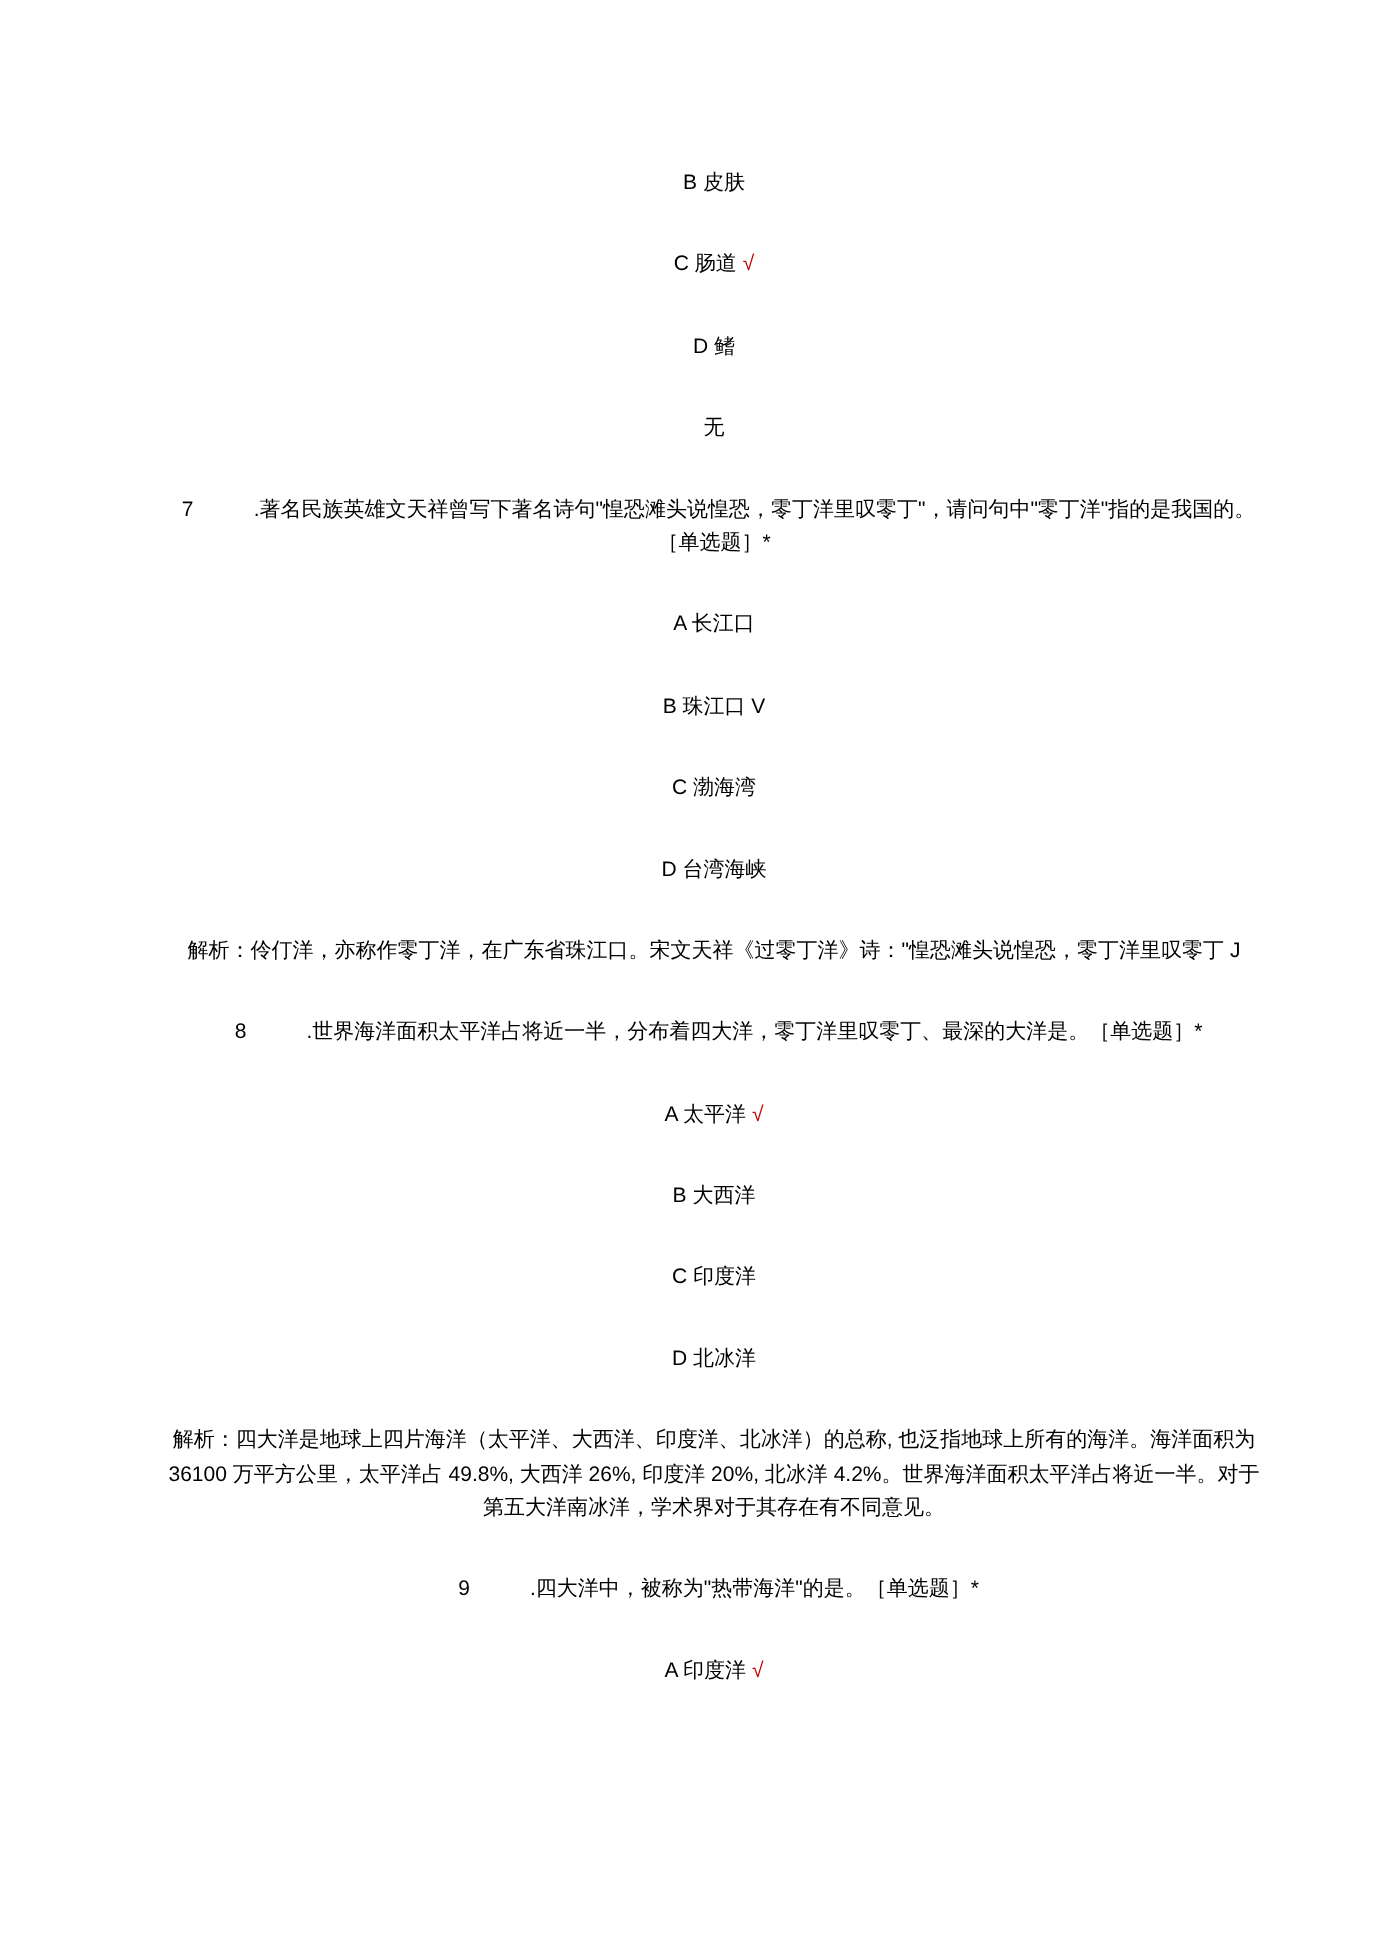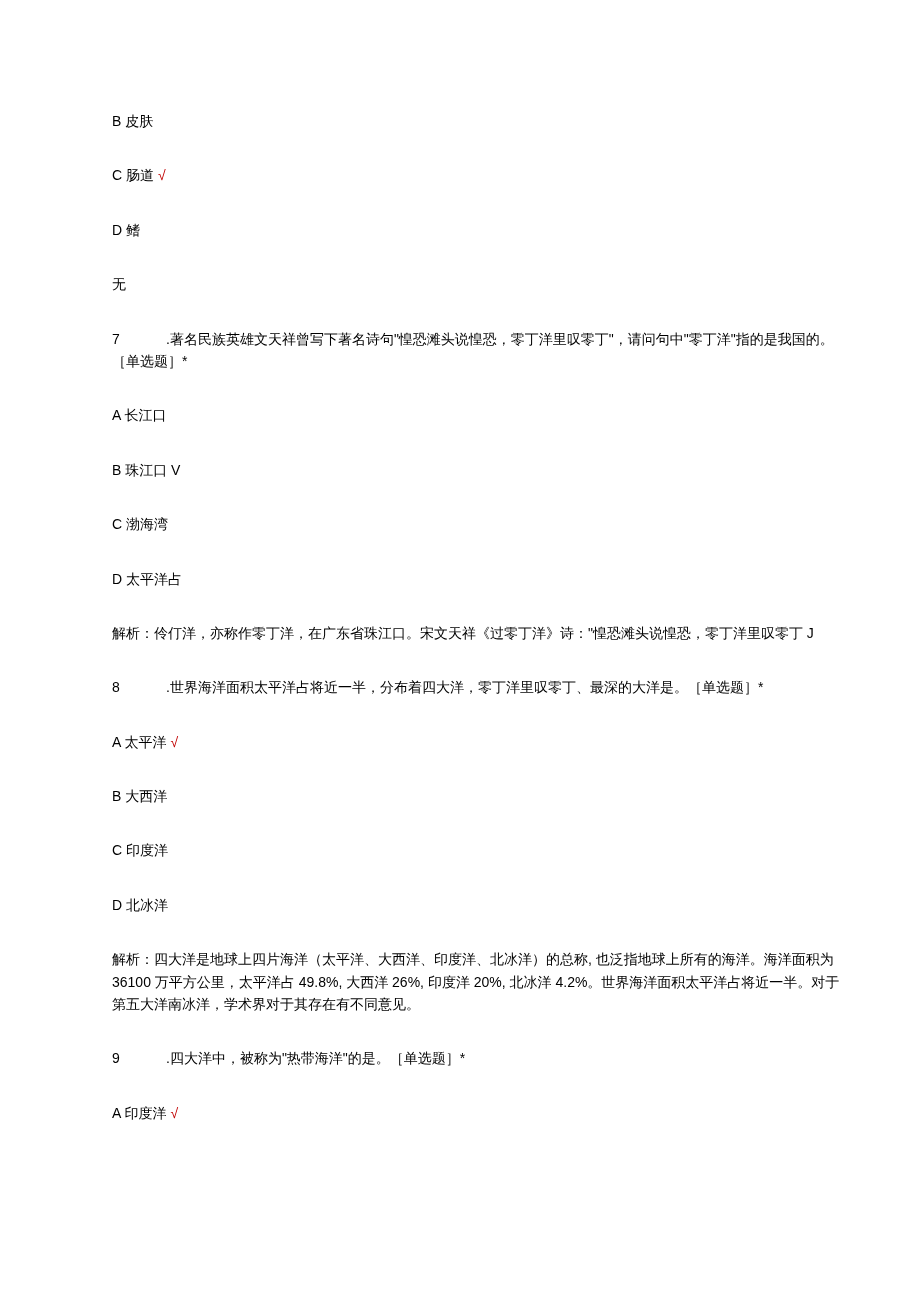--- a/index.html
+++ b/index.html
@@ -1,15 +1,15 @@
 <!DOCTYPE html>
 <html><head>
 <meta charset="utf-8">
 <style>
-  * { margin: 0; padding: 0; box-sizing: border-box; }
+  * { margin: 0; padding: 0; box-sizing: border-box; text-align: center; }
   body {
     background: #ffffff;
     width: 920px;
     min-height: 1301px;
     font-family: "Microsoft YaHei", "SimSun", sans-serif;
     font-size: 14px;
     color: #000000;
     padding: 110px 80px 40px 80px;
     line-height: 1.6;
   }
@@ -44,21 +44,21 @@
 <div class="line indent"><span>无</span></div>
 
 <div class="line indent"><span class="q-num">7</span><span class="q-gap"></span><span>.著名民族英雄文天祥曾写下著名诗句"惶恐滩头说惶恐，零丁洋里叹零丁"，请问句中"零丁洋"指的是我国的。［单选题］*</span></div>
 
 <div class="line indent"><span>A 长江口</span></div>
 
 <div class="line indent"><span>B 珠江口 V</span></div>
 
 <div class="line indent"><span>C 渤海湾</span></div>
 
-<div class="line indent"><span>D 太平洋占</span></div>
+<div class="line indent"><span>D 台湾海峡</span></div>
 
 <div class="line indent"><span>解析：伶仃洋，亦称作零丁洋，在广东省珠江口。宋文天祥《过零丁洋》诗："惶恐滩头说惶恐，零丁洋里叹零丁 J</span></div>
 
 <div class="line indent"><span class="q-num">8</span><span class="q-gap"></span><span>.世界海洋面积太平洋占将近一半，分布着四大洋，零丁洋里叹零丁、最深的大洋是。［单选题］*</span></div>
 
 <div class="line indent"><span>A 太平洋</span><span class="correct">√</span></div>
 
 <div class="line indent"><span>B 大西洋</span></div>
 
 <div class="line indent"><span>C 印度洋</span></div>

